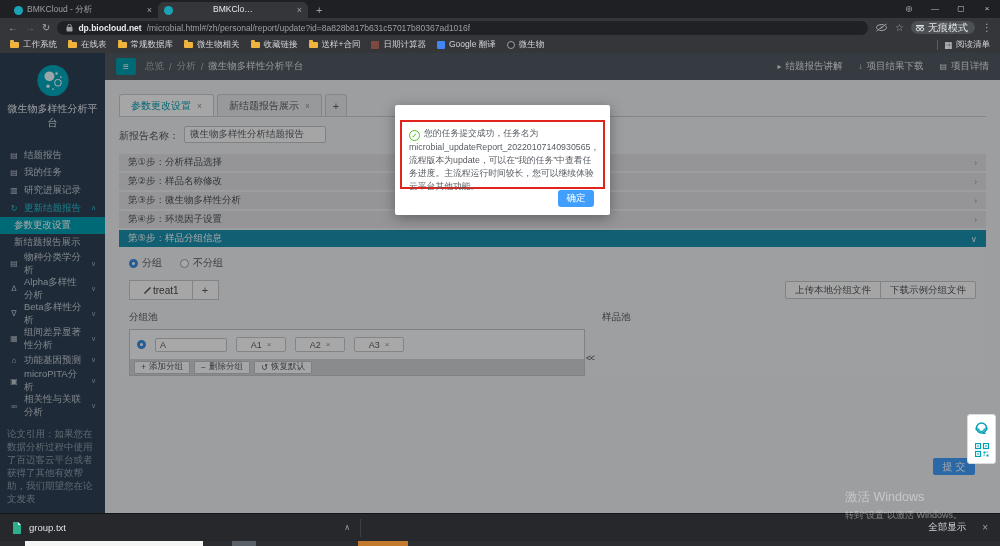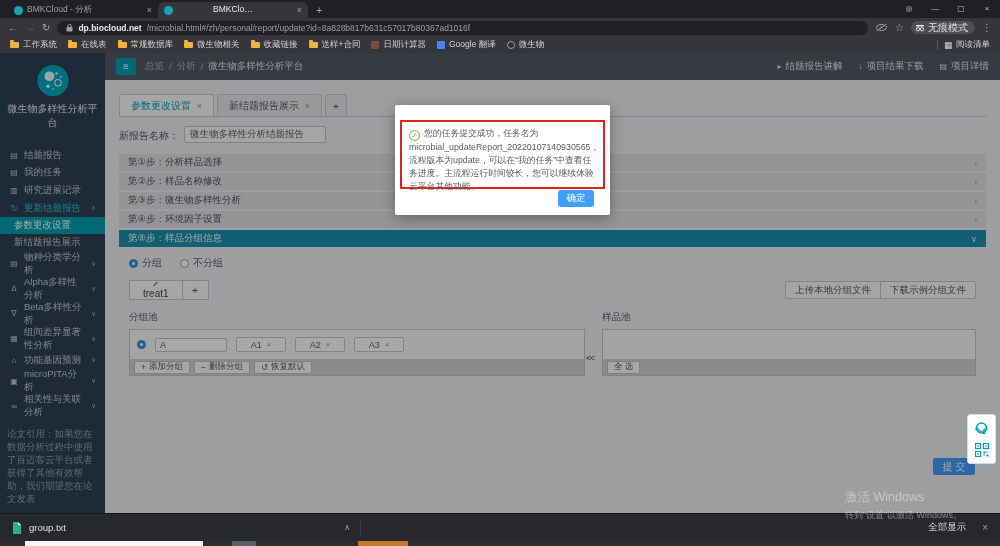--- a/index.html
+++ b/index.html
@@ -82,21 +82,21 @@
   .step.active .sc { color:#dff4f8; }
 
   .grouppanel { background:#f0f1f3; padding:9px 10px 0; }
   .radios { display:flex; gap:18px; align-items:center; font-size:10px; color:#53595e; margin-bottom:10px; }
   .radioopt { display:flex; align-items:center; gap:4px; }
   .rdo { width:9px; height:9px; border-radius:50%; border:1px solid #9aa0a5; background:#fff; display:inline-block; }
   .rdo.sel { width:9px; height:9px; border:3px solid #3b8de0; }
 
   .gtabrow { display:flex; align-items:center; justify-content:space-between; margin-bottom:11px; }
   .gtabs { display:flex; }
-  .gtab { height:20px; background:#fcfcfd; border:1px solid #c6cacd; display:flex; align-items:center; gap:1px; padding:0 13px; font-size:10px; color:#45494e;flex-direction:column; }
+  .gtab { height:20px; background:#fcfcfd; border:1px solid #c6cacd; display:flex; align-items:center; gap:1px; padding:0 13px; font-size:10px; color:#45494e; }
   .gtab-add { width:26px; height:20px; border:1px solid #c6cacd; border-left:none; display:flex; align-items:center; justify-content:center; font-size:11px; color:#55595e; background:#fcfcfd; }
   .ubtns { display:flex; }
   .ubtn { height:18px; background:#fbfbfc; border:1px solid #c3c7ca; font-size:9.5px; color:#53595e; display:flex; align-items:center; padding:0 9px; }
   .ubtn:first-child { border-radius:2px 0 0 2px; }
   .ubtn:last-child { border-radius:0 2px 2px 0; margin-left:-1px; }
 
   .pools { display:flex; align-items:flex-start; }
   .pool-label { font-size:9.5px; color:#53595e; margin-bottom:5px; }
   .pool-box { background:#f8f9fa; border:1px solid #c2c6c9; display:flex; flex-direction:column; }
   .pool-left { width:456px; }
@@ -442,26 +442,20 @@
                   <span class="gbtn">
                       <span>↺</span>
                       <span>恢复默认</span>
                     </span>
                 </div>
               </div>
             </div>
             <div class="transfer">&lt;&lt;</div>
             <div class="pool-right">
               <div class="pool-label">样品池</div>
-              <div class="pool-box">
-                <div class="pool-row"></div>
-                <div class="pool-foot">
-                  <span class="gbtn">全 选</span>
-                </div>
-              </div>
             </div>
           </div>
         </div>
 
         <div class="submit-btn">提 交</div>
       </div>
     </div>
 
     <div class="overlay"></div>
 

